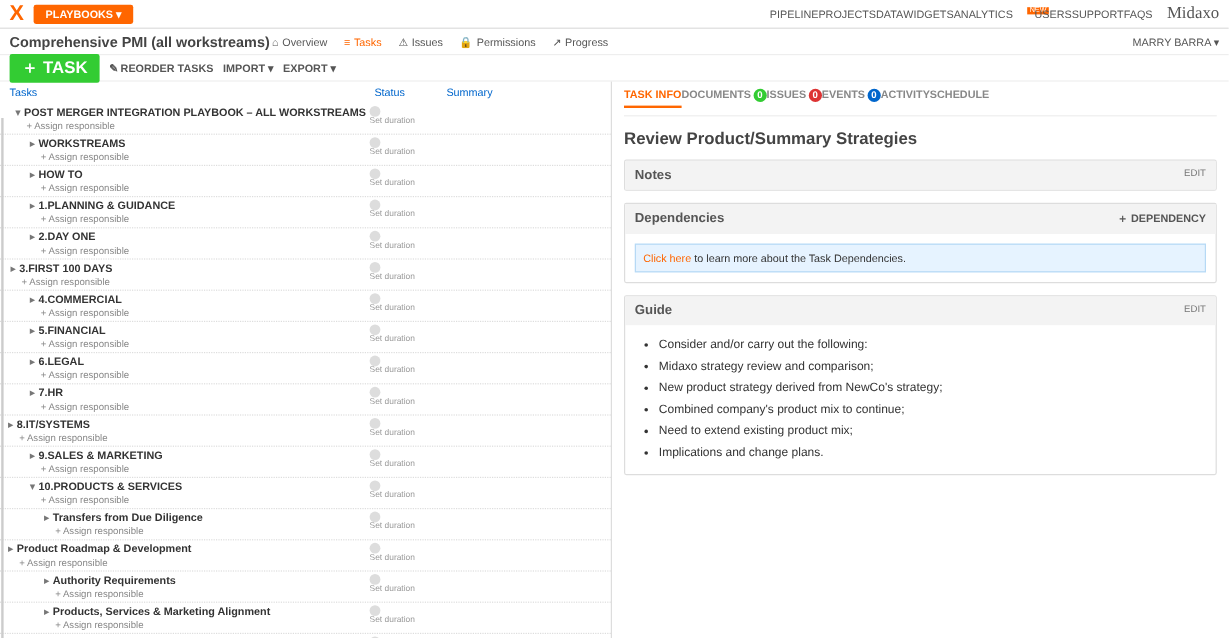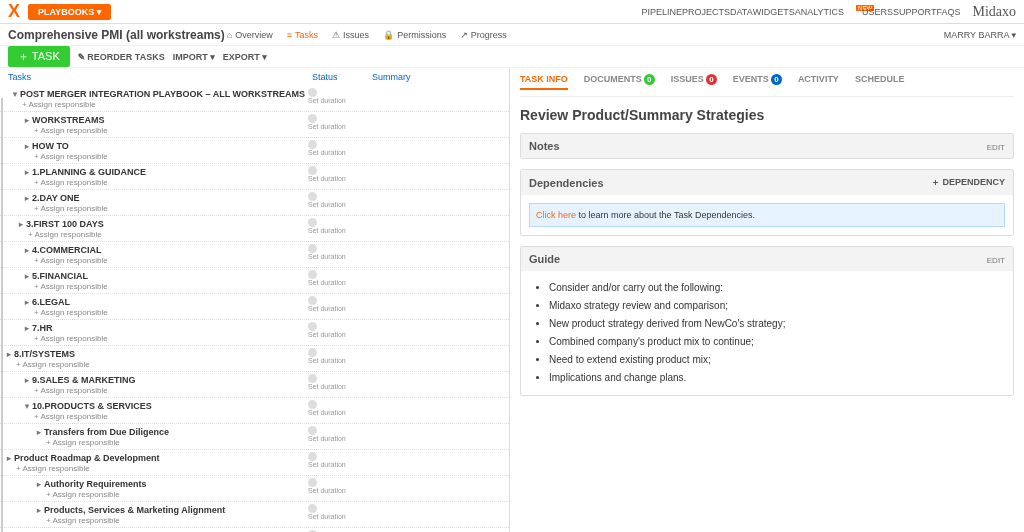--- a/index.html
+++ b/index.html
@@ -11,46 +11,46 @@
 .topnav span{cursor:pointer;position:relative}
 .brand{font-size:14px;color:#555;margin-left:12px;font-family:serif}
 .new-badge{font-size:6px;background:#f60;color:#fff;padding:0 2px;position:absolute;top:-5px;right:-12px}
 .subhead{display:flex;align-items:center;height:22px;padding:0 8px;border-bottom:1px solid #eee}
 .page-title{font-size:12px;font-weight:bold;color:#444;margin-right:2px}
 .view-tabs{display:flex;gap:14px;font-size:9px;color:#555}
 .view-tabs .tab{display:flex;align-items:center;gap:3px;cursor:pointer}
 .view-tabs .active{color:#f60}
 .user-menu{margin-left:auto;font-size:9px;color:#555;cursor:pointer}
 .toolbar{display:flex;align-items:center;gap:8px;height:22px;padding:0 8px;border-bottom:1px solid #eee}
-.task-btn{background:#3c3;color:#fff;font-size:11px;font-weight:normal;padding:3px 10px;border:none;border-radius:2px;cursor:pointer}
+.task-btn{background:#3c3;color:#fff;font-size:14px;font-weight:bold;padding:3px 10px;border:none;border-radius:2px;cursor:pointer}
 .toolbar .tool{font-size:9px;color:#555;font-weight:bold;cursor:pointer;display:flex;align-items:center;gap:2px}
 .main{display:flex;height:calc(100vh - 68px)}
 .left{width:510px;border-right:1px solid #ddd;overflow-y:auto;position:relative}
 .colhead{display:flex;padding:4px 8px;font-size:9px;color:#06c;font-weight:normal}
 .colhead .ct{flex:0 0 304px}
 .colhead .cs{flex:0 0 60px}
 .colhead .cm{flex:1}
 .task-row{display:flex;align-items:flex-start;border-bottom:1px dotted #ddd;padding:2px 4px;cursor:pointer}
 .task-row .indent{flex:0 0 304px}
 .task-row .status{flex:0 0 60px;display:flex;flex-direction:column;align-items:flex-start}
 .task-row .summ{flex:1}
 .task-title{font-weight:bold;color:#333;font-size:9px}
 .assign{color:#888;font-size:8px;margin-top:1px}
 .expand{display:inline-block;width:10px;text-align:center;cursor:pointer;font-size:9px;color:#777}
 .status-dot{width:9px;height:9px;border-radius:50%;background:#ddd;display:inline-block}
 .dur{font-size:7px;color:#999}
 .right{flex:1;overflow-y:auto;padding:0 10px}
-.detail-tabs{display:flex;gap:16px;font-size:9px;font-weight:bold;color:#888;padding:6px 0;border-bottom:1px solid #eee}
+.detail-tabs{display:flex;font-size:9px;font-weight:bold;color:#888;padding:6px 0;border-bottom:1px solid #eee}
 .detail-tabs .dt{cursor:pointer;padding-bottom:4px}
 .detail-tabs .dt.active{color:#f60;border-bottom:2px solid #f60}
 .badge{display:inline-block;min-width:11px;height:11px;border-radius:50%;font-size:8px;text-align:center;line-height:11px;color:#fff;margin-left:2px}
 .bg-green{background:#3c3}.bg-red{background:#d33}.bg-blue{background:#06c}
 .detail-title{font-size:14px;font-weight:bold;color:#444;padding:10px 0}
 .panel{border:1px solid #ddd;border-radius:2px;margin-bottom:10px}
-.panel-hd{background:#f3f3f3;padding:6px 8px;font-size:11px;font-weight:bold;color:#555;display:flex;justify-content:space-between;align-items:flex-end}
+.panel-hd{background:#f3f3f3;padding:6px 8px;font-size:11px;font-weight:bold;color:#555;display:flex;justify-content:space-between;align-items:flex-start}
 .panel-hd .edit{font-size:8px;color:#777;cursor:pointer;font-weight:normal}
 .panel-bd{padding:8px}
 .info-box{background:#e6f3ff;border:1px solid #b6d9f5;padding:6px;font-size:9px}
 .info-box a{color:#f60;text-decoration:none}
 .guide-list{list-style:disc;padding-left:20px;font-size:10px;line-height:1.8}
 .dep-btn{font-size:9px;color:#555;font-weight:bold;cursor:pointer}
 .vline{position:absolute;left:1px;top:30px;bottom:0;width:2px;background:#ccc}
 </style>
 </head>
 <body>
@@ -133,21 +133,21 @@
         </div>
         <div class="task-row">
           <div class="indent" style="padding-left:18px"><span class="expand">▸</span><span class="task-title">2.DAY ONE</span><div class="assign" style="padding-left:12px">+ Assign responsible</div></div>
           <div class="status">
             <span class="status-dot"></span>
             <span class="dur">Set duration</span>
           </div>
           <div class="summ"></div>
         </div>
         <div class="task-row">
-          <div class="indent" style="padding-left:12px"><span class="expand">▸</span><span class="task-title">3.FIRST 100 DAYS</span><div class="assign" style="padding-left:12px">+ Assign responsible</div></div>
+          <div class="indent" style="padding-left:2px"><span class="expand">▸</span><span class="task-title">3.FIRST 100 DAYS</span><div class="assign" style="padding-left:12px">+ Assign responsible</div></div>
           <div class="status">
             <span class="status-dot"></span>
             <span class="dur">Set duration</span>
           </div>
           <div class="summ"></div>
         </div>
         <div class="task-row">
           <div class="indent" style="padding-left:18px"><span class="expand">▸</span><span class="task-title">4.COMMERCIAL</span><div class="assign" style="padding-left:12px">+ Assign responsible</div></div>
           <div class="status">
             <span class="status-dot"></span>

